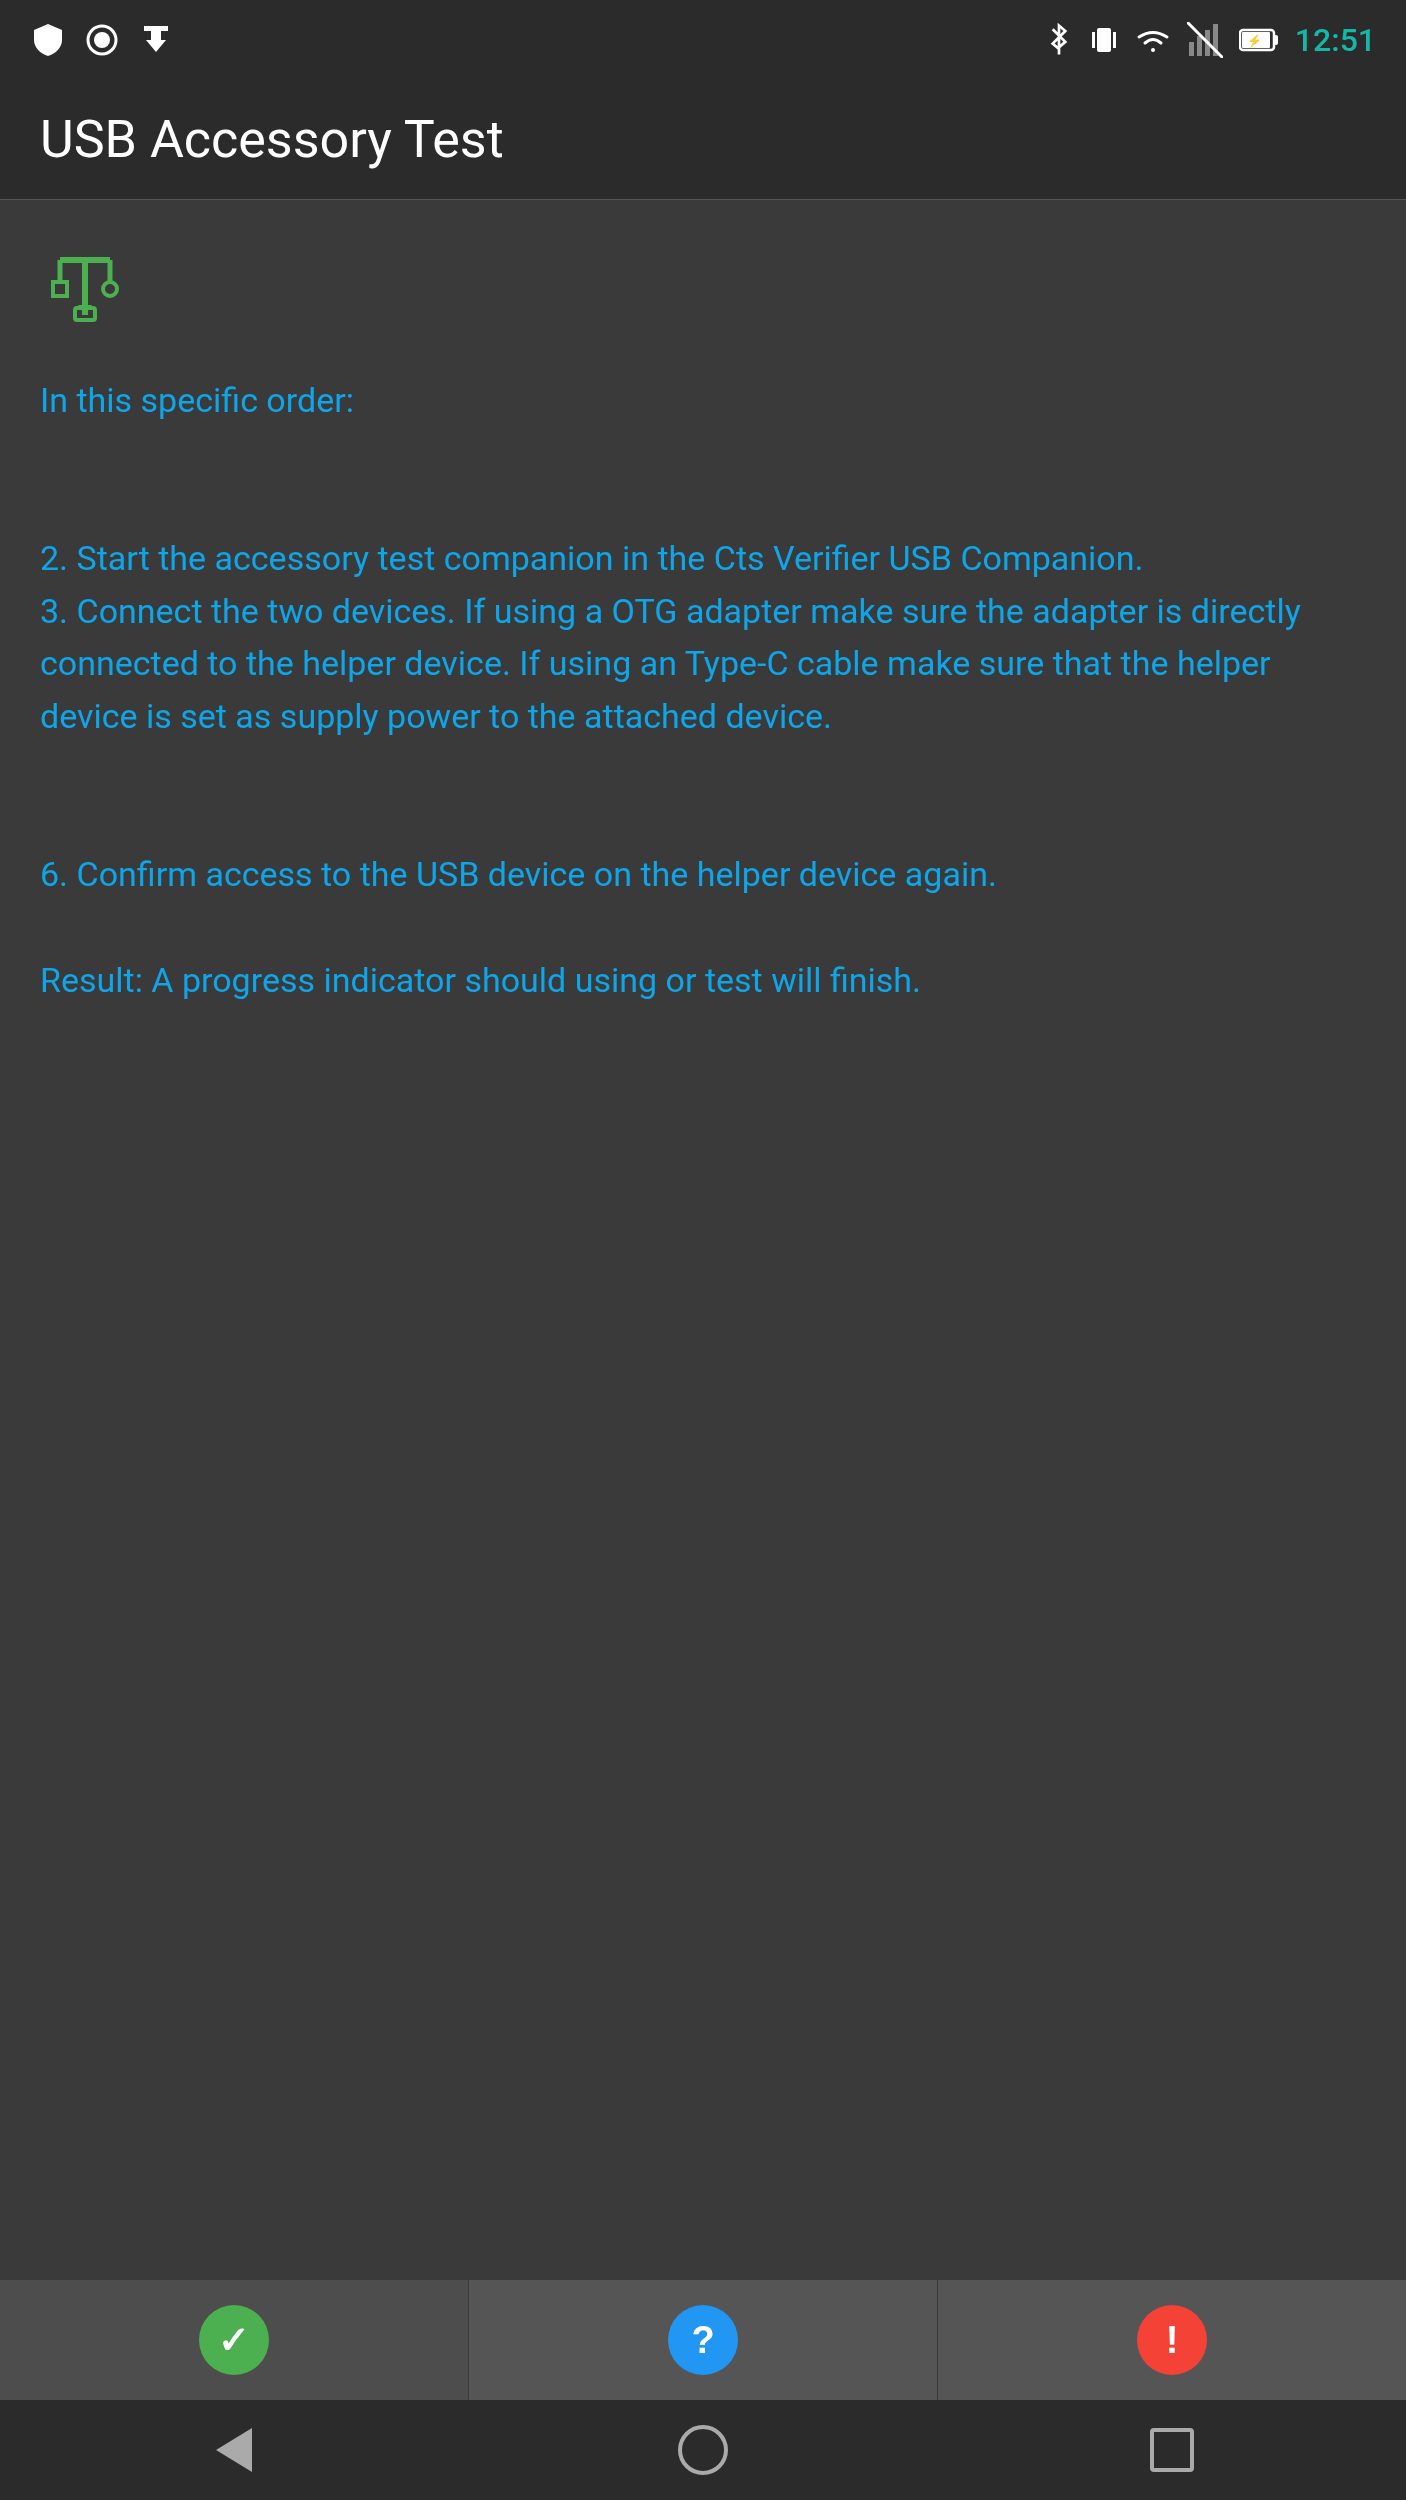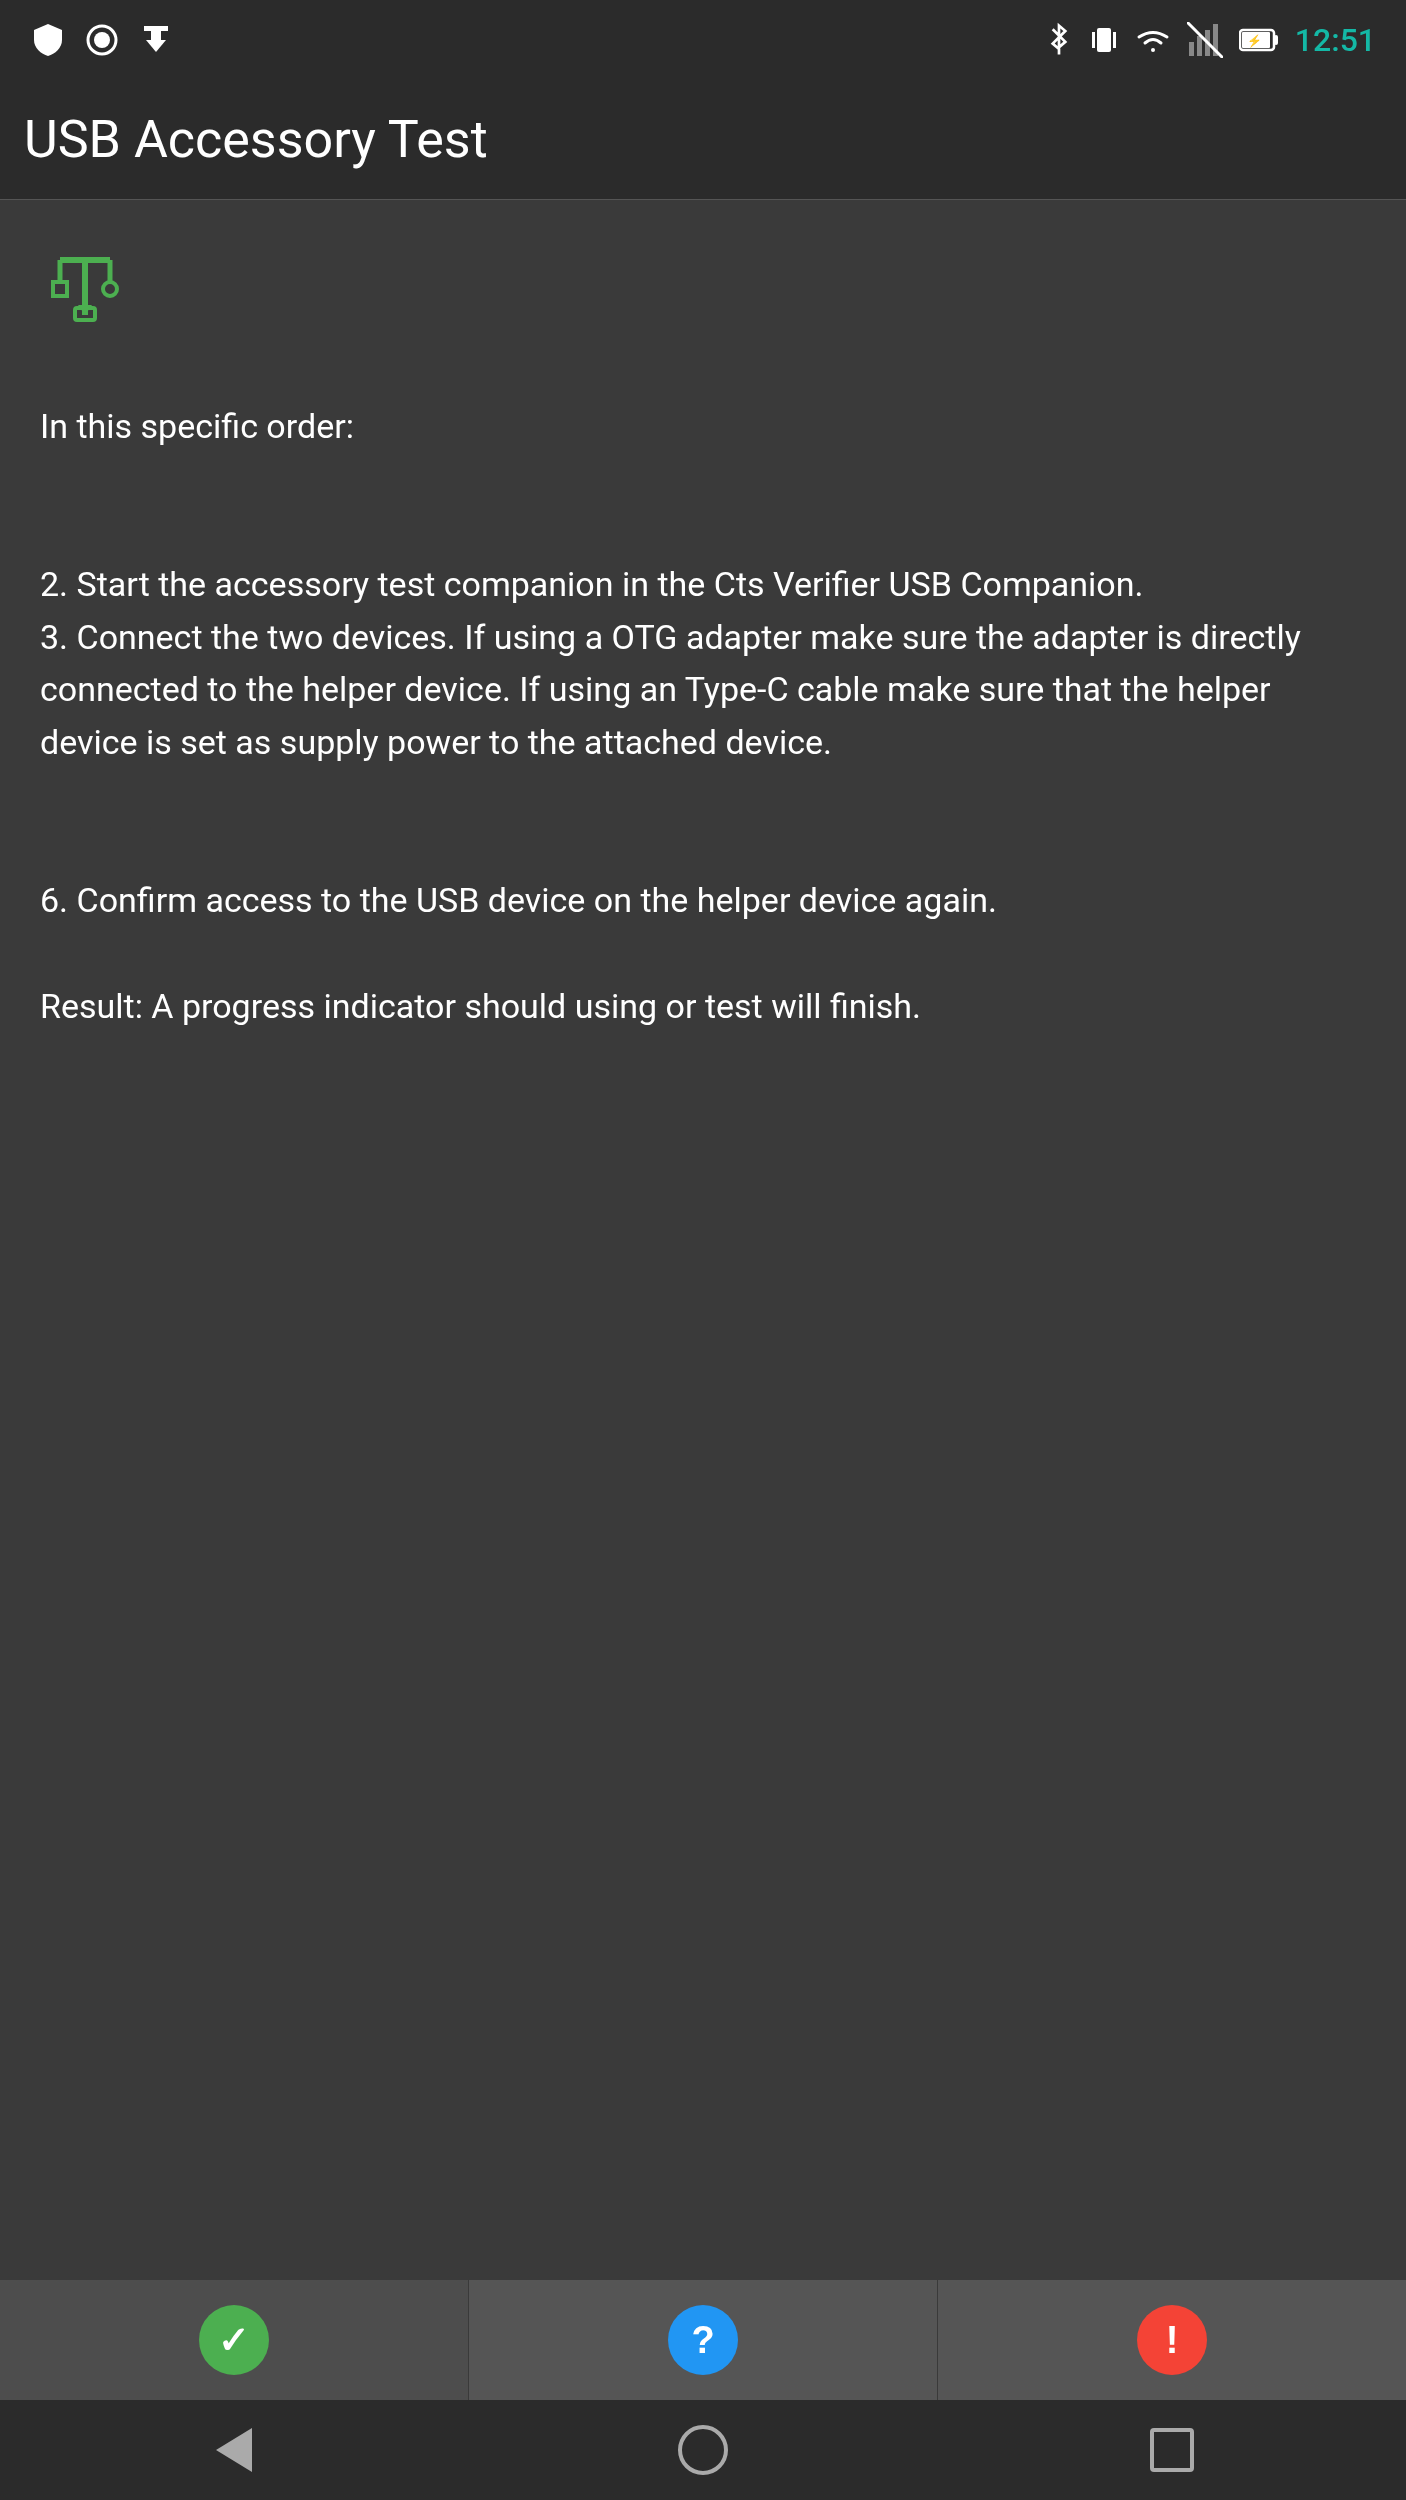--- a/index.html
+++ b/index.html
@@ -57,21 +57,21 @@
       height: 36px;
     }
 
     
     .app-bar {
       width: 100%;
       height: 120px;
       background-color: #2b2b2b;
       display: flex;
       align-items: center;
-      padding: 0 24px;
+      padding: 0 40px;
       flex-shrink: 0;
       border-bottom: 1px solid #555;
     }
 
     .app-title {
       font-size: 52px;
       font-weight: 400;
       color: #ffffff;
     }
 
@@ -92,23 +92,22 @@
     .usb-symbol {
       font-size: 80px;
       color: #4caf50;
       line-height: 1;
     }
 
     
     .instructions {
       font-size: 34px;
       line-height: 1.55;
-      color: #ffffff;
+      color: #0ea5e9;
       flex: 1;
-      margin-top: 26px;
     }
 
     
     .bottom-action-bar {
       width: 100%;
       height: 120px;
       display: flex;
       flex-direction: row;
       flex-shrink: 0;
       margin-top: auto;

